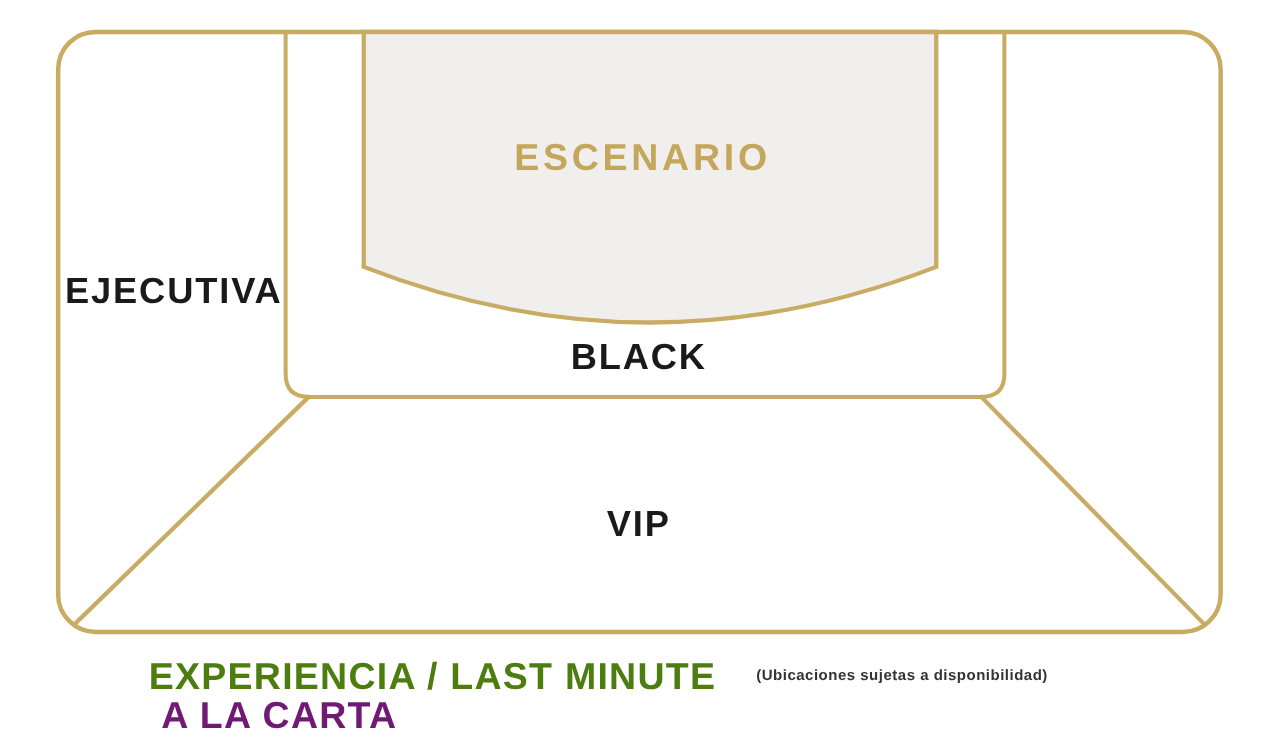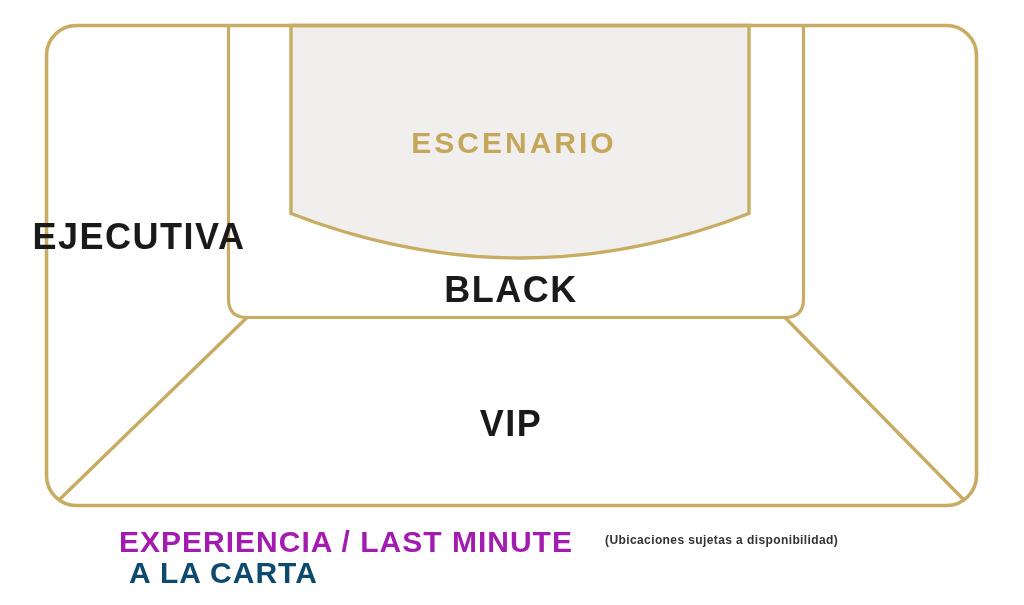--- a/index.html
+++ b/index.html
@@ -26,44 +26,44 @@
     line-height: 1;
     white-space: nowrap;
     color: #1a1a1a;
     font-weight: 700;
     user-select: none;
   }
   .label.centered {
     transform: translateX(-50%);
   }
   .section-label {
-    font-size: 36px;
+    font-size: 29px;
     letter-spacing: 1.5px;
   }
   .stage-label {
     font-size: 30px;
     letter-spacing: 3px;
     color: #c5a75c;
   }
-  .lbl-stage     { left: 514px; top: 112px; margin-top: 16px; }
+  .lbl-stage     { left: 514px; top: 112px; }
   .lbl-ejecutiva { left: 139px; top: 219px; }
   .lbl-platea    { left: 891px; top: 219px; }
   .lbl-black     { left: 511px; top: 272px; }
   .lbl-vip       { left: 511px; top: 406px; }
   .footer-heading-1 {
     left: 119px; top: 527px;
     font-size: 30px;
     letter-spacing: 1px;
-    color: #a21caf;
+    color: #4d7c0f;
   }
   .footer-heading-2 {
     left: 129px; top: 558px;
     font-size: 30px;
     letter-spacing: 1px;
-    color: #0c4a6e;
+    color: #701a75;
   }
   .availability-note {
     left: 605px; top: 534px;
     font-size: 12px;
     letter-spacing: 0.4px;
     color: #333333;
   }
 </style>
 </head>
 <body>

